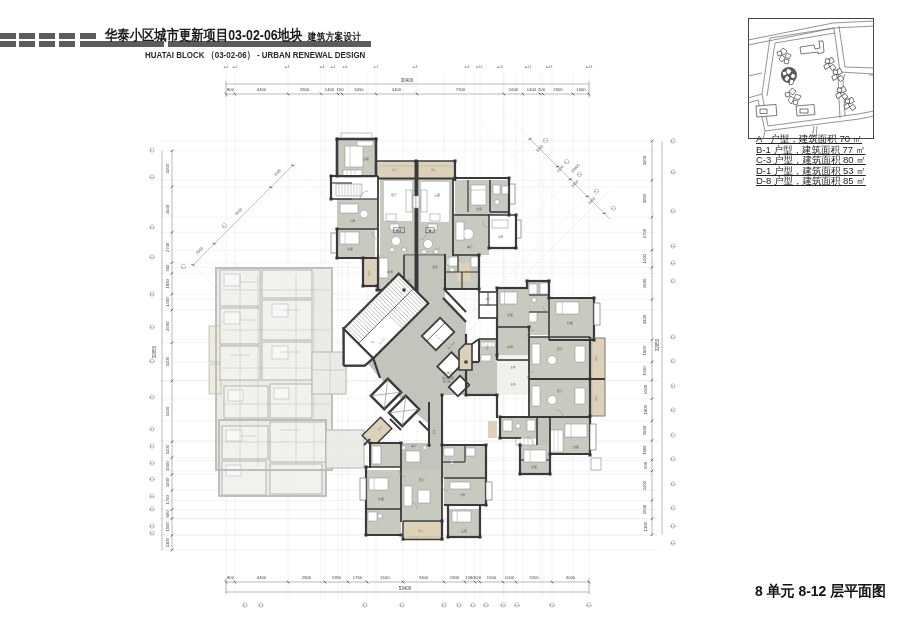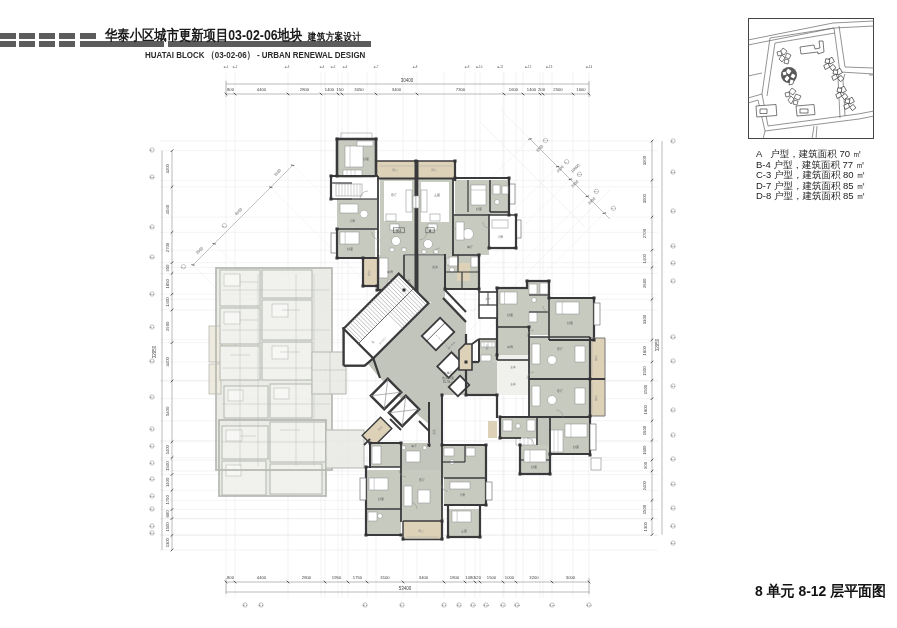--- a/index.html
+++ b/index.html
@@ -91,25 +91,25 @@
       <path d="M-2,0 l3,3 l-3,4 l-3,-3 z"></path>
         <path d="M-6,-3 l4,-1 l1,4 l-4,1 z"></path>
     </g>
     <path d="M8,88 l20,-1.5 l0.8,11 l-20,1.5 z"></path>
     <path d="M12,91 l7,0 l0,4.5 l-7,0 z"></path>
     <path d="M48,88 l18,-1.5 l1,10 l-18,1.5 z"></path>
     <rect x="52" y="91" width="8" height="4"></rect>
   </g>
 </svg>
 
-<div class="abs" style="left:756px;top:149px;font-size:9.5px;color:#222;line-height:10.5px;white-space:nowrap;">
+<div class="abs" style="left:756px;top:134px;font-size:9.5px;color:#222;line-height:10.5px;white-space:nowrap;text-decoration:underline;">
   <div>A&nbsp;&nbsp;&nbsp;户型，建筑面积 70 ㎡</div>
-  <div>B-4 户型，建筑面积 77 ㎡</div>
+  <div>B-1 户型，建筑面积 77 ㎡</div>
   <div>C-3 户型，建筑面积 80 ㎡</div>
-  <div>D-7 户型，建筑面积 85 ㎡</div>
+  <div>D-1 户型，建筑面积 53 ㎡</div>
   <div>D-8 户型，建筑面积 85 ㎡</div>
 </div>
 
 <div class="abs" style="left:755px;top:582px;font-size:15px;font-weight:bold;color:#111;white-space:nowrap;transform:scaleX(0.93);transform-origin:0 0;">8 单元 8-12 层平面图</div>
 
 <svg class="abs" style="left:0px;top:0px;" width="897" height="628" viewBox="0 0 897 628">
 <g>
 <line x1="321" y1="72" x2="321" y2="598" stroke="#e0e0e0" stroke-width="0.35"></line>
 <line x1="516" y1="72" x2="516" y2="598" stroke="#e0e0e0" stroke-width="0.35"></line>
 <line x1="325" y1="72" x2="325" y2="598" stroke="#e0e0e0" stroke-width="0.35"></line>

